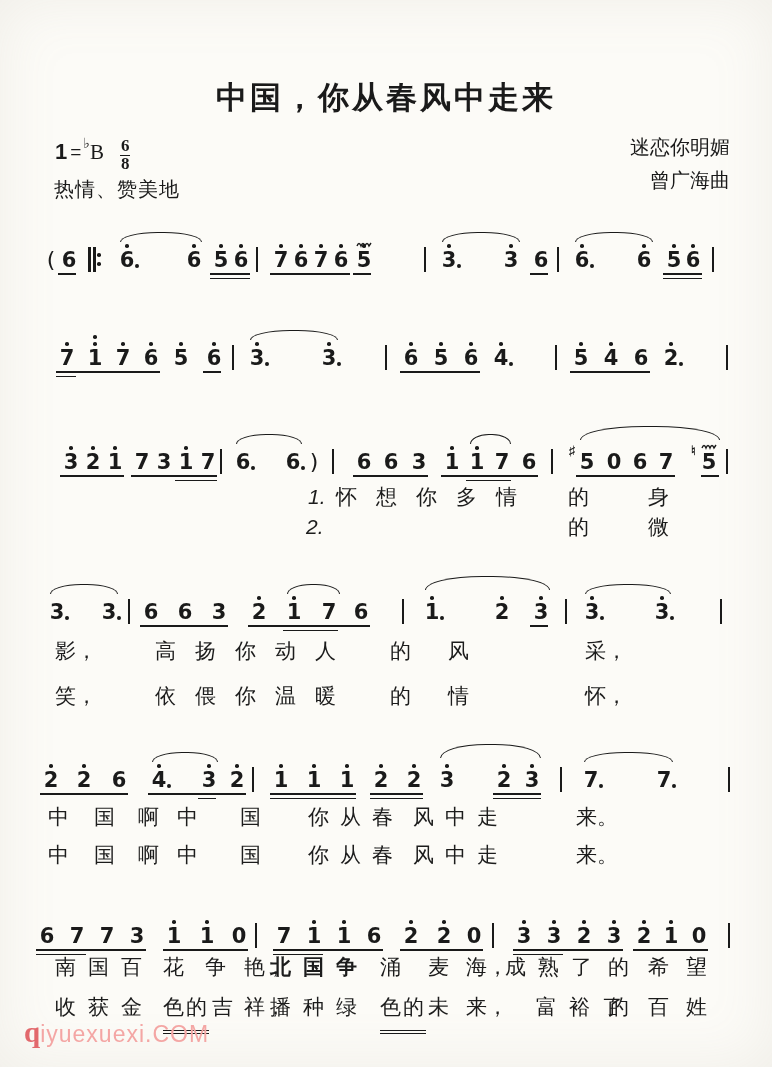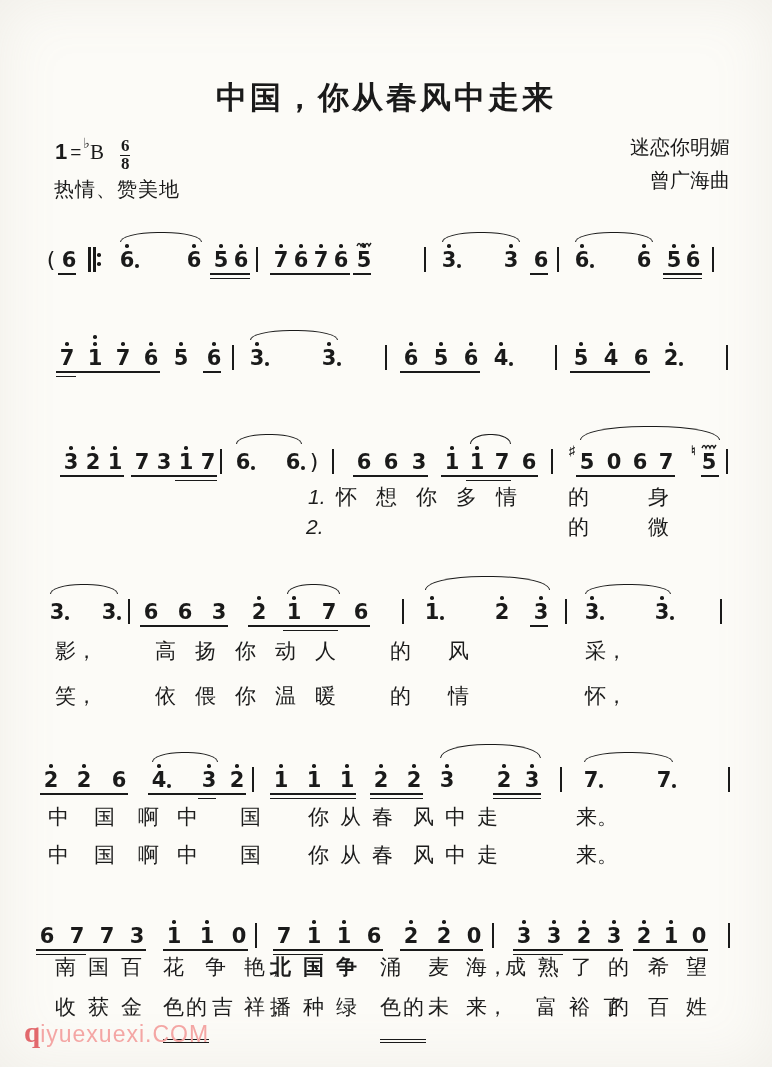--- a/index.html
+++ b/index.html
@@ -31,21 +31,21 @@
   .acc{position:absolute;left:-9px;top:1px;font-size:13px;font-weight:bold;}
   .morn{position:absolute;left:1px;}
   .barline{position:absolute;width:2px;height:25px;background:#1a1a1a;}
   .rpt-bar{position:absolute;width:2.6px;height:25px;background:#1a1a1a;top:0;}
   .rpt-dot{position:absolute;width:3.6px;height:3.6px;border-radius:50%;background:#1a1a1a;left:9px;}
   .repeat{position:absolute;width:16px;height:25px;}
   .beam{position:absolute;height:1.6px;background:#1a1a1a;}
   .slur{position:absolute;border:1.6px solid #1a1a1a;border-bottom:none;border-radius:55% 55% 0 0 / 120% 120% 0 0;}
   .lyric{position:absolute;font-size:21px;line-height:26px;white-space:nowrap;color:#1c1c1c;}
   .lyric.ital{font-style:italic;}
-  .lyric.uline{border-bottom:4px double #1a1a1a;padding-bottom:19px;}
+  .lyric.uline{border-bottom:4px double #1a1a1a;padding-bottom:10px;}
   .watermark{position:absolute;left:24px;top:1016px;white-space:nowrap;}
   .wm-q{font-size:29px;font-weight:bold;font-family:"Liberation Serif", serif;}
   .wm-t{font-size:23px;letter-spacing:1px;}
 </style>
 </head>
 <body>
 
 <div class="page">
 
   <h1 class="title">中国，你从春风中走来</h1>

